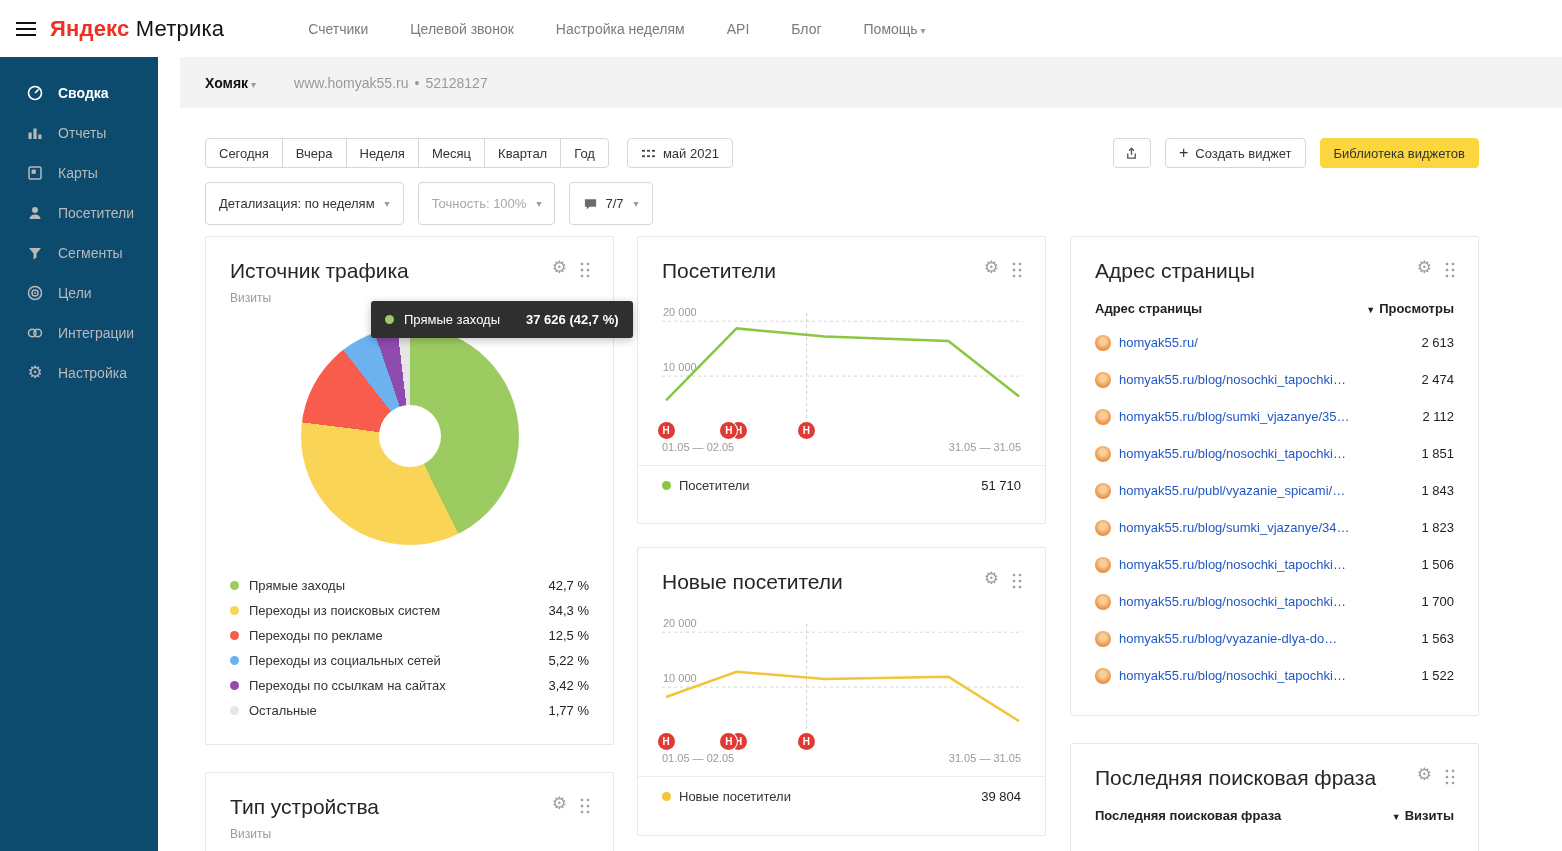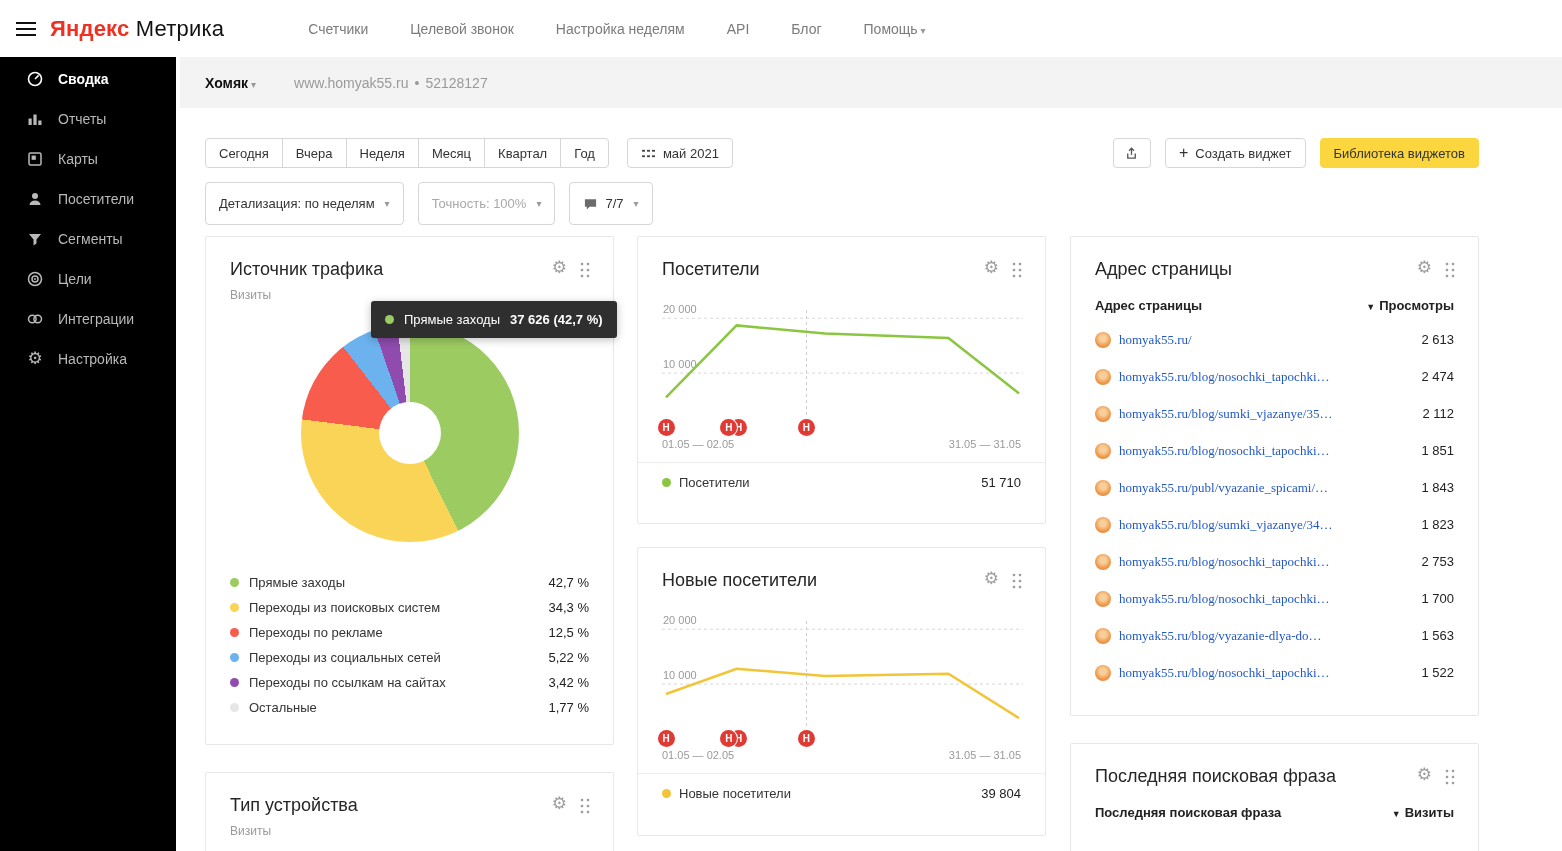--- a/index.html
+++ b/index.html
@@ -11,21 +11,21 @@
   .hamburger { margin-left:16px; width:20px; cursor:pointer; }
   .hamburger span { display:block; height:2px; background:#111; margin:4px 0; }
   .logo { margin-left:14px; font-size:22px; letter-spacing:.2px; cursor:pointer; white-space:nowrap; }
   .logo .brand { color:var(--logo-red,#ef3124); font-weight:bold; }
   .logo .product { color:#111; }
   .topnav { margin-left:84px; display:flex; gap:42px; font-size:14px; color:#7b7b7b; }
   .topnav .nav-item { cursor:pointer; white-space:nowrap; }
   .chev { font-size:10px; color:#9a9a9a; margin-left:3px; }
 
   
-  .sidebar { position:absolute; top:57px; left:0; bottom:0; width:176px; background:#000000; padding-top:2px; z-index:9; }
+  .sidebar { position:absolute; top:57px; left:0; bottom:0; width:158px; background:#0c4a6e; padding-top:16px; z-index:9; }
   .side-item { height:40px; display:flex; align-items:center; gap:14px; padding-left:26px; color:#b9b9b9; font-size:14px; cursor:pointer; }
   .side-item.active { color:#fff; font-weight:bold; }
   .side-icon { width:18px; height:18px; flex:none; }
   .side-icon-char { width:18px; font-size:17px; line-height:18px; flex:none; text-align:center; }
 
   
   .counterbar { position:absolute; top:57px; left:180px; right:0; height:51px; background:#f3f3f3; display:flex; align-items:center; padding-left:25px; z-index:8; }
   .counter-name { font-size:14px; font-weight:bold; color:#111; cursor:pointer; }
   .counter-site { margin-left:38px; font-size:14px; color:#9a9a9a; }
   .counter-site .dot { margin:0 6px; }
@@ -49,31 +49,31 @@
 
   .toolbar-row2 { position:absolute; top:74px; left:25px; display:flex; gap:14px; align-items:center; }
   .btn-sm { height:43px; }
   .muted { color:#a8a8a8; }
 
   
   .col { position:absolute; top:128px; width:409px; }
   .col1 { left:25px; } .col2 { left:457px; } .col3 { left:890px; }
   .card { position:relative; background:#fff; border:1px solid #e7e7e7; border-radius:2px; }
   .card-head { position:relative; padding:22px 24px 0; }
-  .card-title { font-size:18px; font-weight:400; color:#262626; }
+  .card-title { font-size:21px; font-weight:400; color:#262626; }
   .card-gear { position:absolute; top:22px; right:46px; color:#9e9e9e; font-size:17px; line-height:1; cursor:pointer; }
   .card-handle { position:absolute; top:24px; right:22px; width:12px; height:18px; cursor:grab;
                  background-image:radial-gradient(circle,#9e9e9e 1.5px,transparent 1.6px); background-size:6px 6px; }
   .card-subtitle { margin:8px 24px 0; font-size:12px; color:#9a9a9a; }
 
   
   .donut { position:relative; width:218px; height:218px; border-radius:50%; margin:22px auto 0; cursor:pointer; }
   .donut-hole { position:absolute; left:50%; top:50%; width:62px; height:62px; margin:-31px 0 0 -31px; border-radius:50%; background:#fff; }
   .tooltip { position:absolute; left:165px; top:64px; z-index:6; background:#2f2f2f; color:#fff; border-radius:3px; padding:11px 14px; display:flex; align-items:center; font-size:13px; white-space:nowrap; box-shadow:0 2px 8px rgba(0,0,0,.25); }
-  .tooltip .tt-val { font-weight:bold; margin-left:10px; }
+  .tooltip .tt-val { font-weight:bold; margin-left:26px; }
   .seg-dot { width:9px; height:9px; border-radius:50%; margin-right:10px; flex:none; }
   .pie-legend { margin-top:28px; }
   .legend-row { display:flex; align-items:center; padding:0 24px; height:25px; font-size:13px; cursor:pointer; }
   .seg-label { flex:1; color:#333; }
   .seg-val { color:#222; }
 
   
   .chart-area { position:relative; margin:16px 24px 0; height:140px; }
   .note-badge { position:absolute; width:17px; height:17px; border-radius:50%; background:var(--note-red,#e03a34); color:#fff; font-size:10px; font-weight:bold; display:flex; align-items:center; justify-content:center; box-shadow:0 0 0 1px #fff; cursor:pointer; }
   .x-labels { margin:2px 24px 0; display:flex; justify-content:space-between; font-size:11px; color:#9a9a9a; }
@@ -82,21 +82,21 @@
   .cl-label { flex:1; color:#333; }
   .cl-val { color:#222; }
 
   
   .table-head { display:flex; justify-content:space-between; margin:18px 24px 0; font-size:13px; font-weight:bold; color:#222; }
   .sort-arrow { font-size:9px; margin-right:4px; color:#222; }
   .table-rows { margin-top:8px; }
   .t-row { display:flex; align-items:center; height:37px; padding:0 24px; font-size:13px; }
   .favicon { width:16px; height:16px; border-radius:50%; margin-right:8px; flex:none;
              background:radial-gradient(circle at 50% 40%, #f8cf9a 25%, #ef9a4d 60%, #d97a2a 100%); }
-  .page-link { flex:1; color:var(--link-blue,#2258c5); white-space:nowrap; overflow:hidden; cursor:pointer;font-family:Liberation Serif, serif; }
+  .page-link { flex:1; color:var(--link-blue,#2258c5); white-space:nowrap; overflow:hidden; cursor:pointer; }
   .page-views { margin-left:22px; color:#222; }
 
   .mt27 { margin-top:27px; } .mt23 { margin-top:23px; }
 </style>
 </head>
 <body>
 
 <div class="page">
 
   <header class="topbar">
@@ -381,21 +381,21 @@
               <span class="page-views">1 843</span>
             </div>
           <div class="t-row">
               <span class="favicon"></span>
               <span class="page-link">homyak55.ru/blog/sumki_vjazanye/34…</span>
               <span class="page-views">1 823</span>
             </div>
           <div class="t-row">
               <span class="favicon"></span>
               <span class="page-link">homyak55.ru/blog/nosochki_tapochki…</span>
-              <span class="page-views">2 753</span>
+              <span class="page-views">1 506</span>
             </div>
           <div class="t-row">
               <span class="favicon"></span>
               <span class="page-link">homyak55.ru/blog/nosochki_tapochki…</span>
               <span class="page-views">1 700</span>
             </div>
           <div class="t-row">
               <span class="favicon"></span>
               <span class="page-link">homyak55.ru/blog/vyazanie-dlya-do…</span>
               <span class="page-views">1 563</span>

